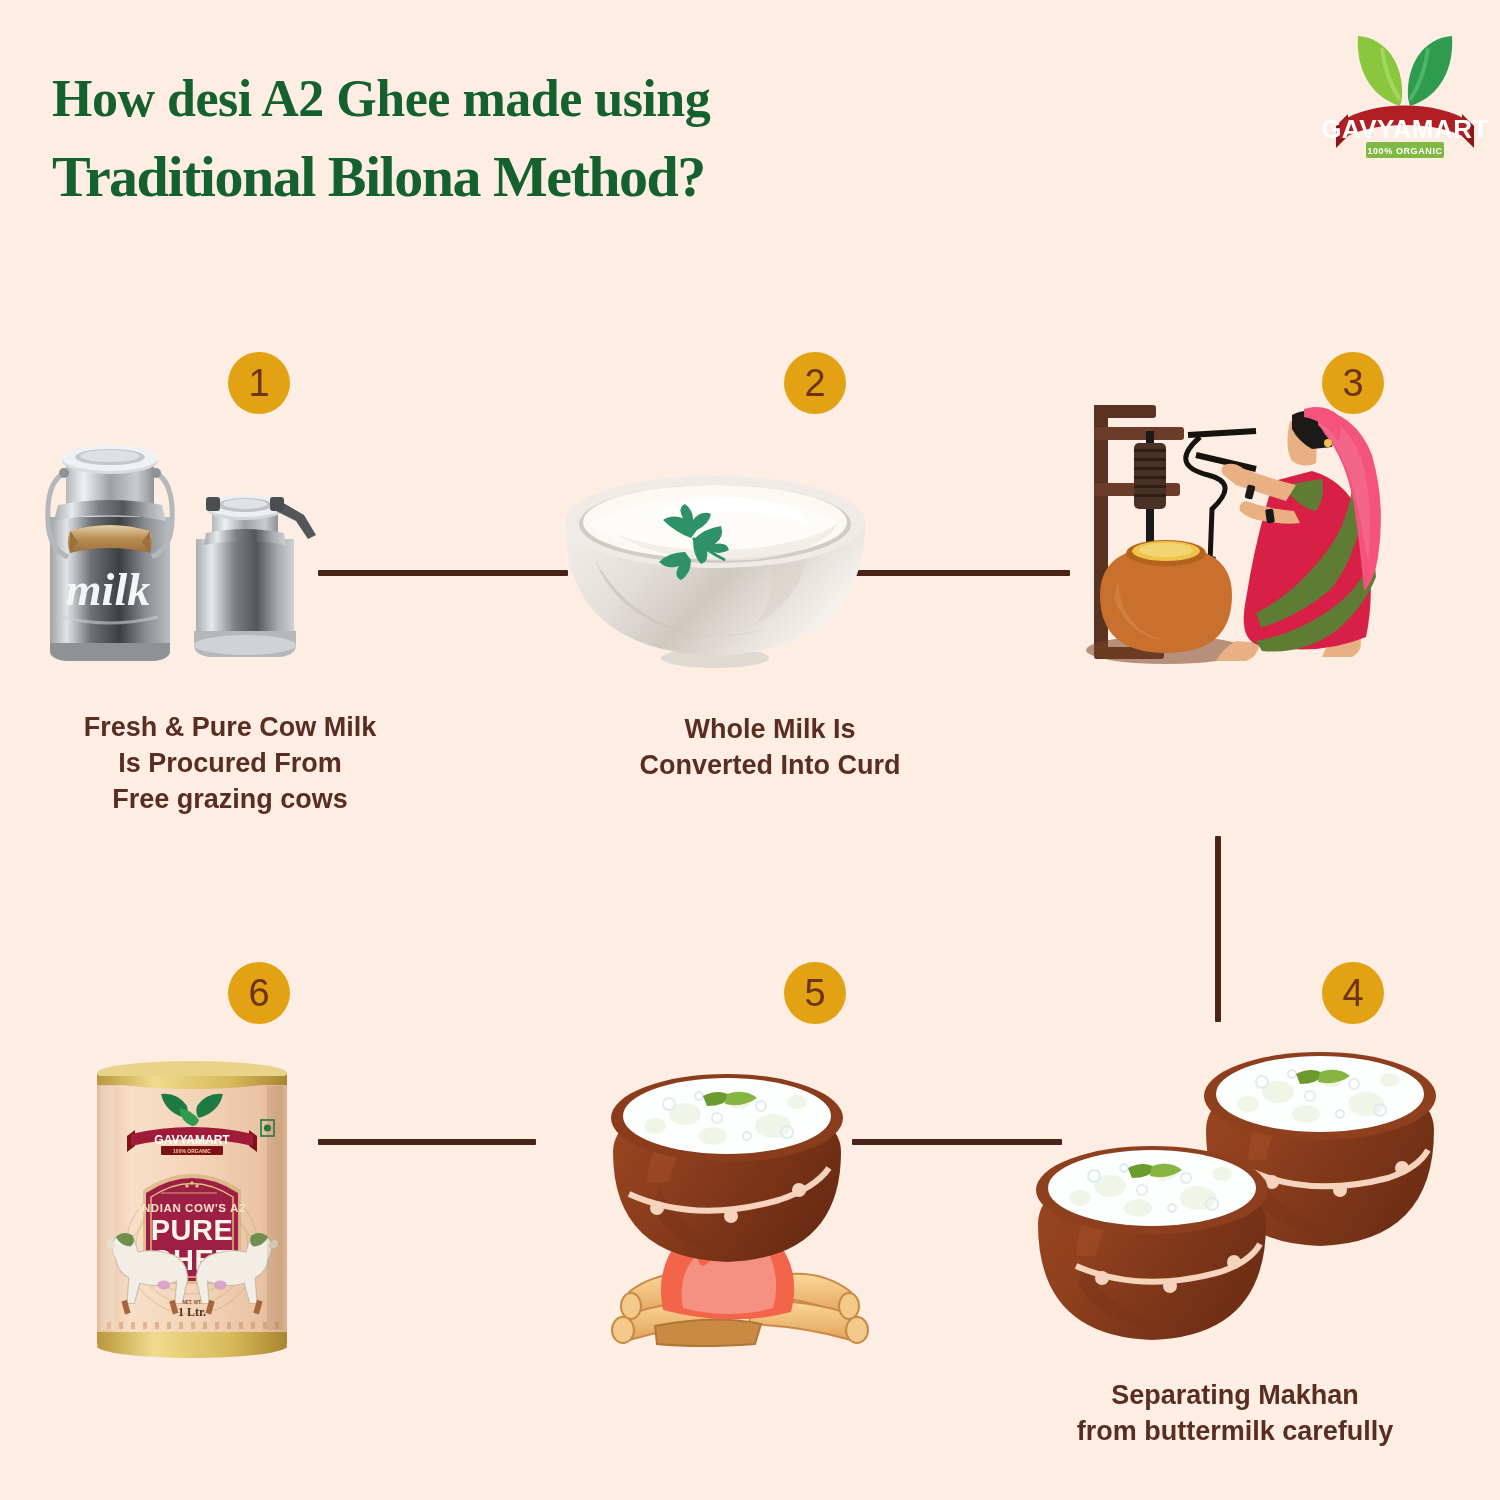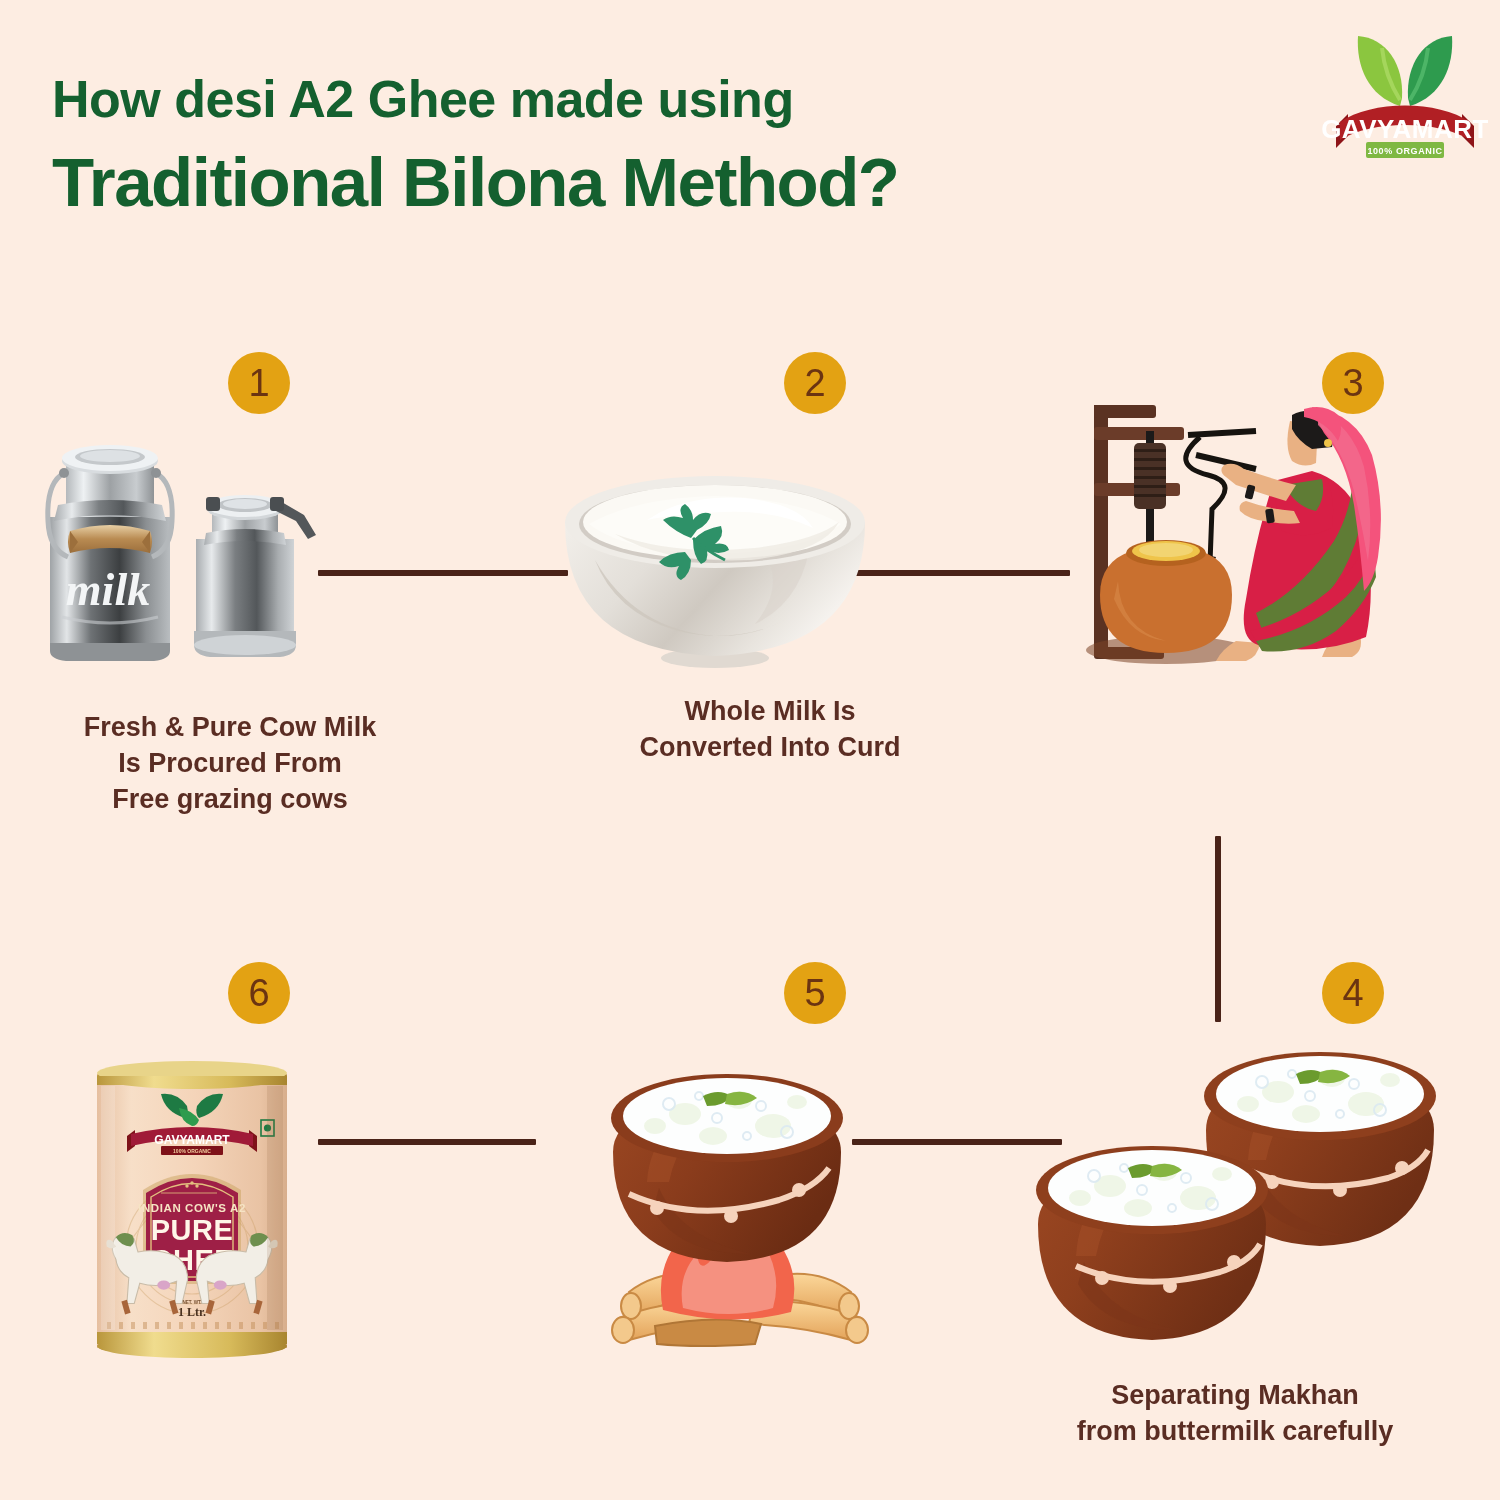--- a/index.html
+++ b/index.html
@@ -6,27 +6,27 @@
   html,body { width:1500px; height:1500px; }
   body {
     background:#FDEDE2;
     font-family:"Liberation Sans", sans-serif;
     position:relative;
     overflow:hidden;
   }
   .stage { position:absolute; inset:0; }
 
   
-  .title-block { position:absolute; left:52px; top:72px; }
+  .title-block { position:absolute; left:52px; top:72px;font-family:Liberation Serif, serif; }
   .title-line1 {
     font-size:52px; font-weight:bold; color:#14602F;
     letter-spacing:-0.5px; line-height:1.05; white-space:nowrap;
   }
   .title-line2 {
-    font-size:69px; font-weight:bold; color:#14602F;
+    font-size:58px; font-weight:bold; color:#14602F;
     letter-spacing:-1.5px; line-height:1.05; margin-top:20px; white-space:nowrap;
   }
 
   
   .logo { position:absolute; left:1322px; top:14px; width:166px; height:160px; }
 
   
   .badge {
     position:absolute; width:62px; height:62px; border-radius:50%;
     background:#E3A213; color:#6B3412;
@@ -179,21 +179,21 @@
       <path d="M60 74 Q120 96 200 88 Q262 80 284 62 Q268 92 196 100 Q110 104 60 74 Z" fill="#EFEBE3" opacity="0.8"></path>
 
       <g transform="translate(86,48)">
         <path d="M50 30 Q34 24 22 12 Q30 6 42 10 Q36 0 44 -4 Q52 2 52 12 Q60 2 70 6 Q68 16 56 22 Z" fill="#2E9168"></path>
         <path d="M52 32 Q64 20 80 18 Q84 28 74 36 Q86 34 88 42 Q78 48 66 42 Q68 54 60 56 Q52 48 52 32 Z" fill="#2E9168"></path>
         <path d="M44 44 Q28 44 18 54 Q26 62 38 58 Q32 68 40 72 Q50 66 50 52 Z" fill="#2E9168"></path>
         <path d="M52 30 Q64 42 84 52" stroke="#2E9168" stroke-width="3" fill="none"></path>
       </g>
     </svg>
   </div>
-  <div class="caption" style="left:580px; top:694px; width:380px;">Whole Milk Is<br>Converted Into Curd</div>
+  <div class="caption" style="left:580px; top:712px; width:380px;">Whole Milk Is<br>Converted Into Curd</div>
 
   <div class="badge" style="left:1322px; top:352px;">3</div>
   <div class="art" style="left:1060px; top:385px;">
     <svg width="380" height="290" viewBox="0 0 380 290">
 
       <rect x="34" y="20" width="14" height="250" fill="#5A3222"></rect>
       <rect x="34" y="20" width="62" height="13" rx="3" fill="#5A3222"></rect>
       <rect x="34" y="42" width="90" height="13" rx="3" fill="#6B3C29"></rect>
       <rect x="34" y="98" width="86" height="13" rx="3" fill="#6B3C29"></rect>
       <rect x="34" y="262" width="70" height="12" rx="3" fill="#5A3222"></rect>

